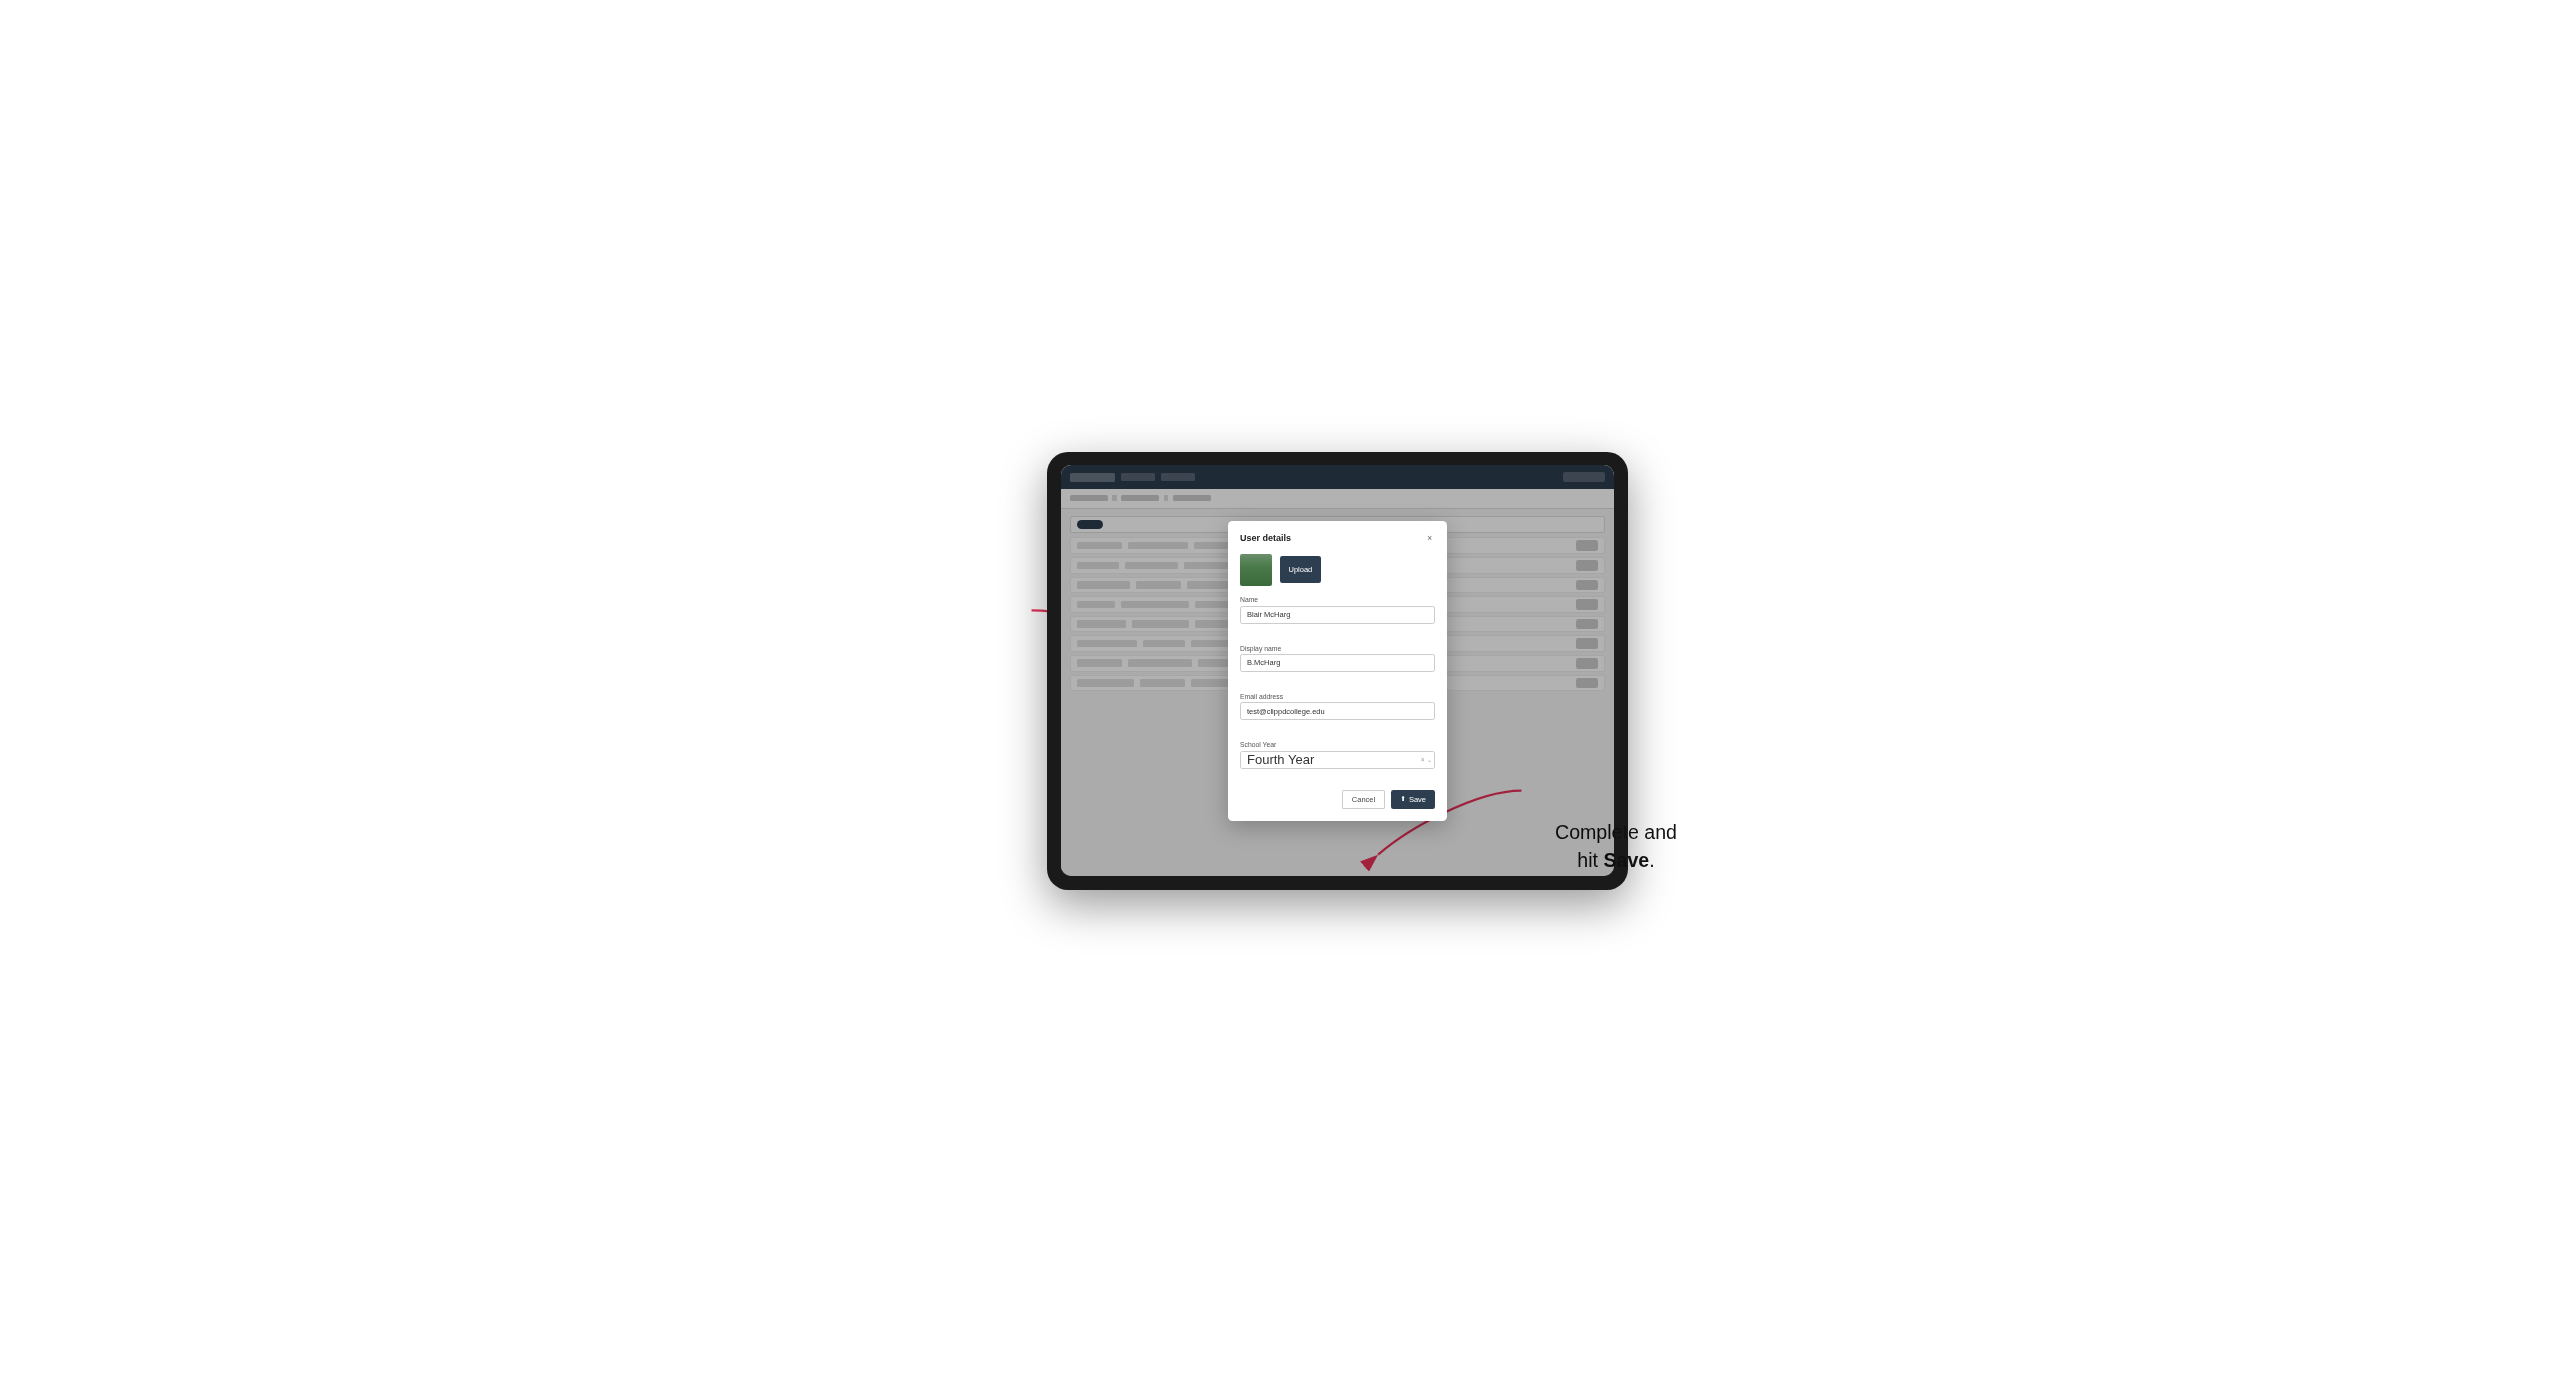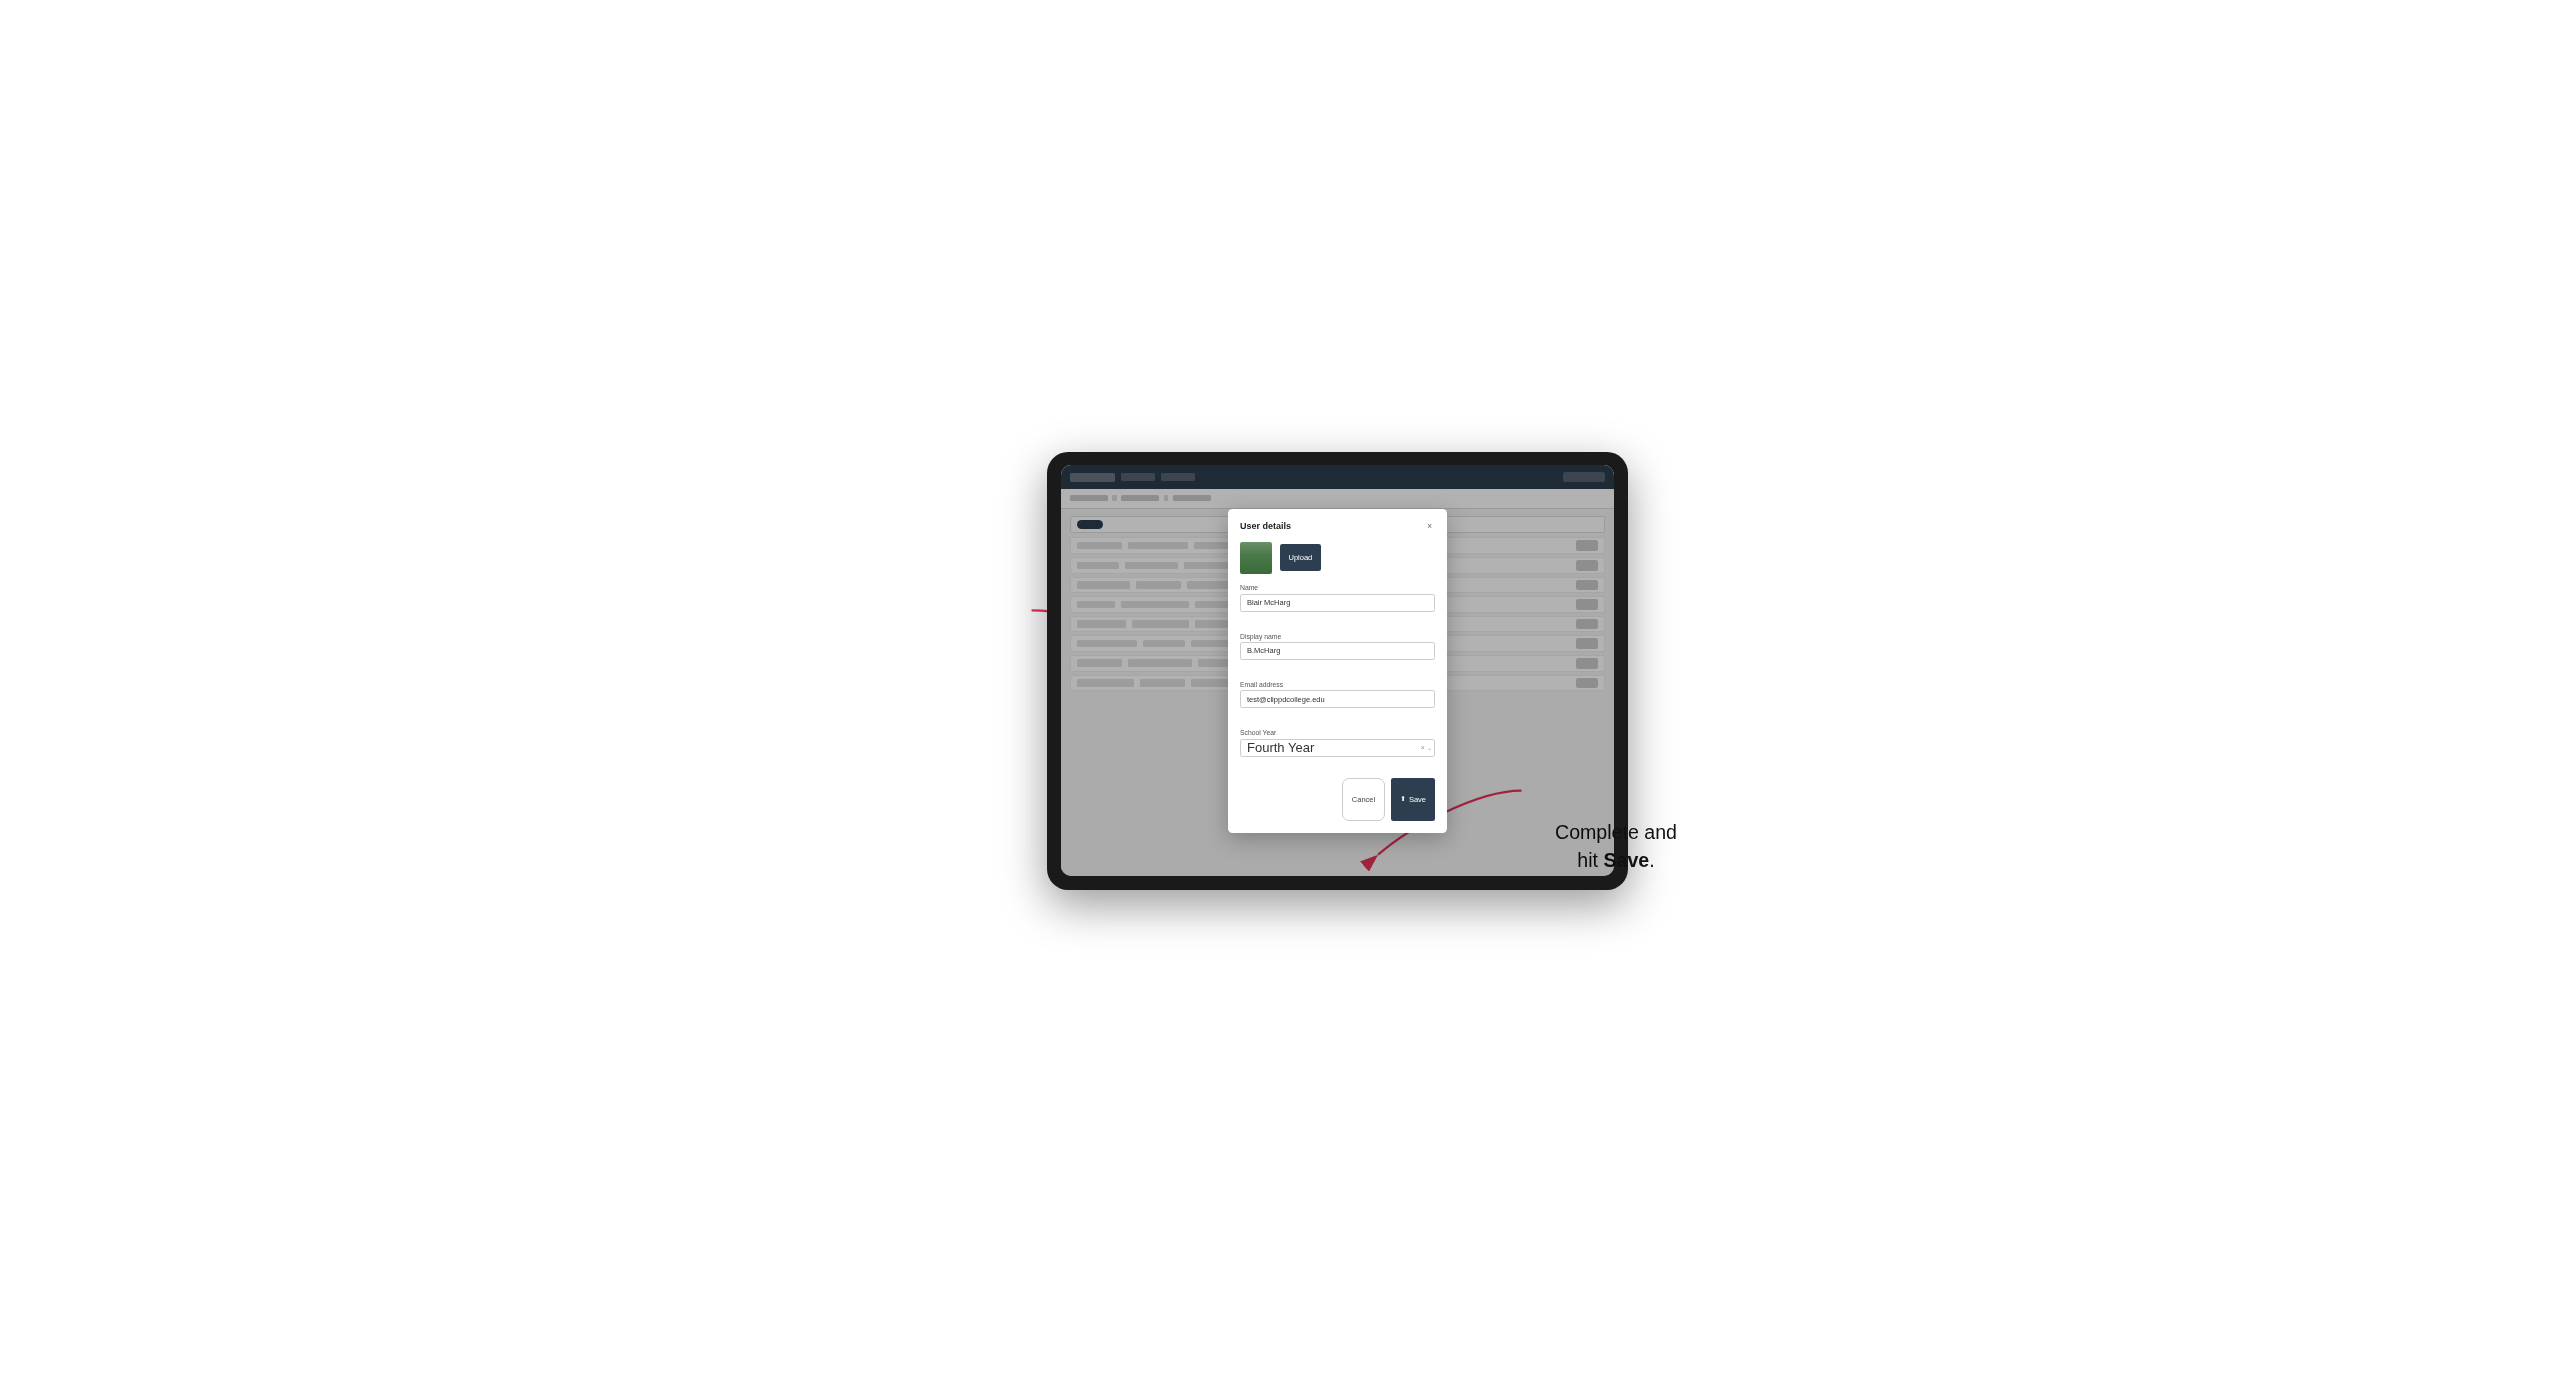--- a/index.html
+++ b/index.html
@@ -364,24 +364,24 @@
 
     
     .modal-footer {
       display: flex;
       justify-content: flex-end;
       gap: 6px;
       margin-top: 10.6px;
     }
 
     .btn-cancel {
-      padding: 16px 9px;
+      padding: 4px 9px;
       border: 0.8px solid #ccc;
       background: #fff;
-      border-radius: 7px;
+      border-radius: 1px;
       font-size: 7.5px;
       color: #444;
       cursor: pointer;
     }
 
     .btn-save {
       padding: 3.8px 9px;
       background: #2c3e50;
       color: #fff;
       border: none;

